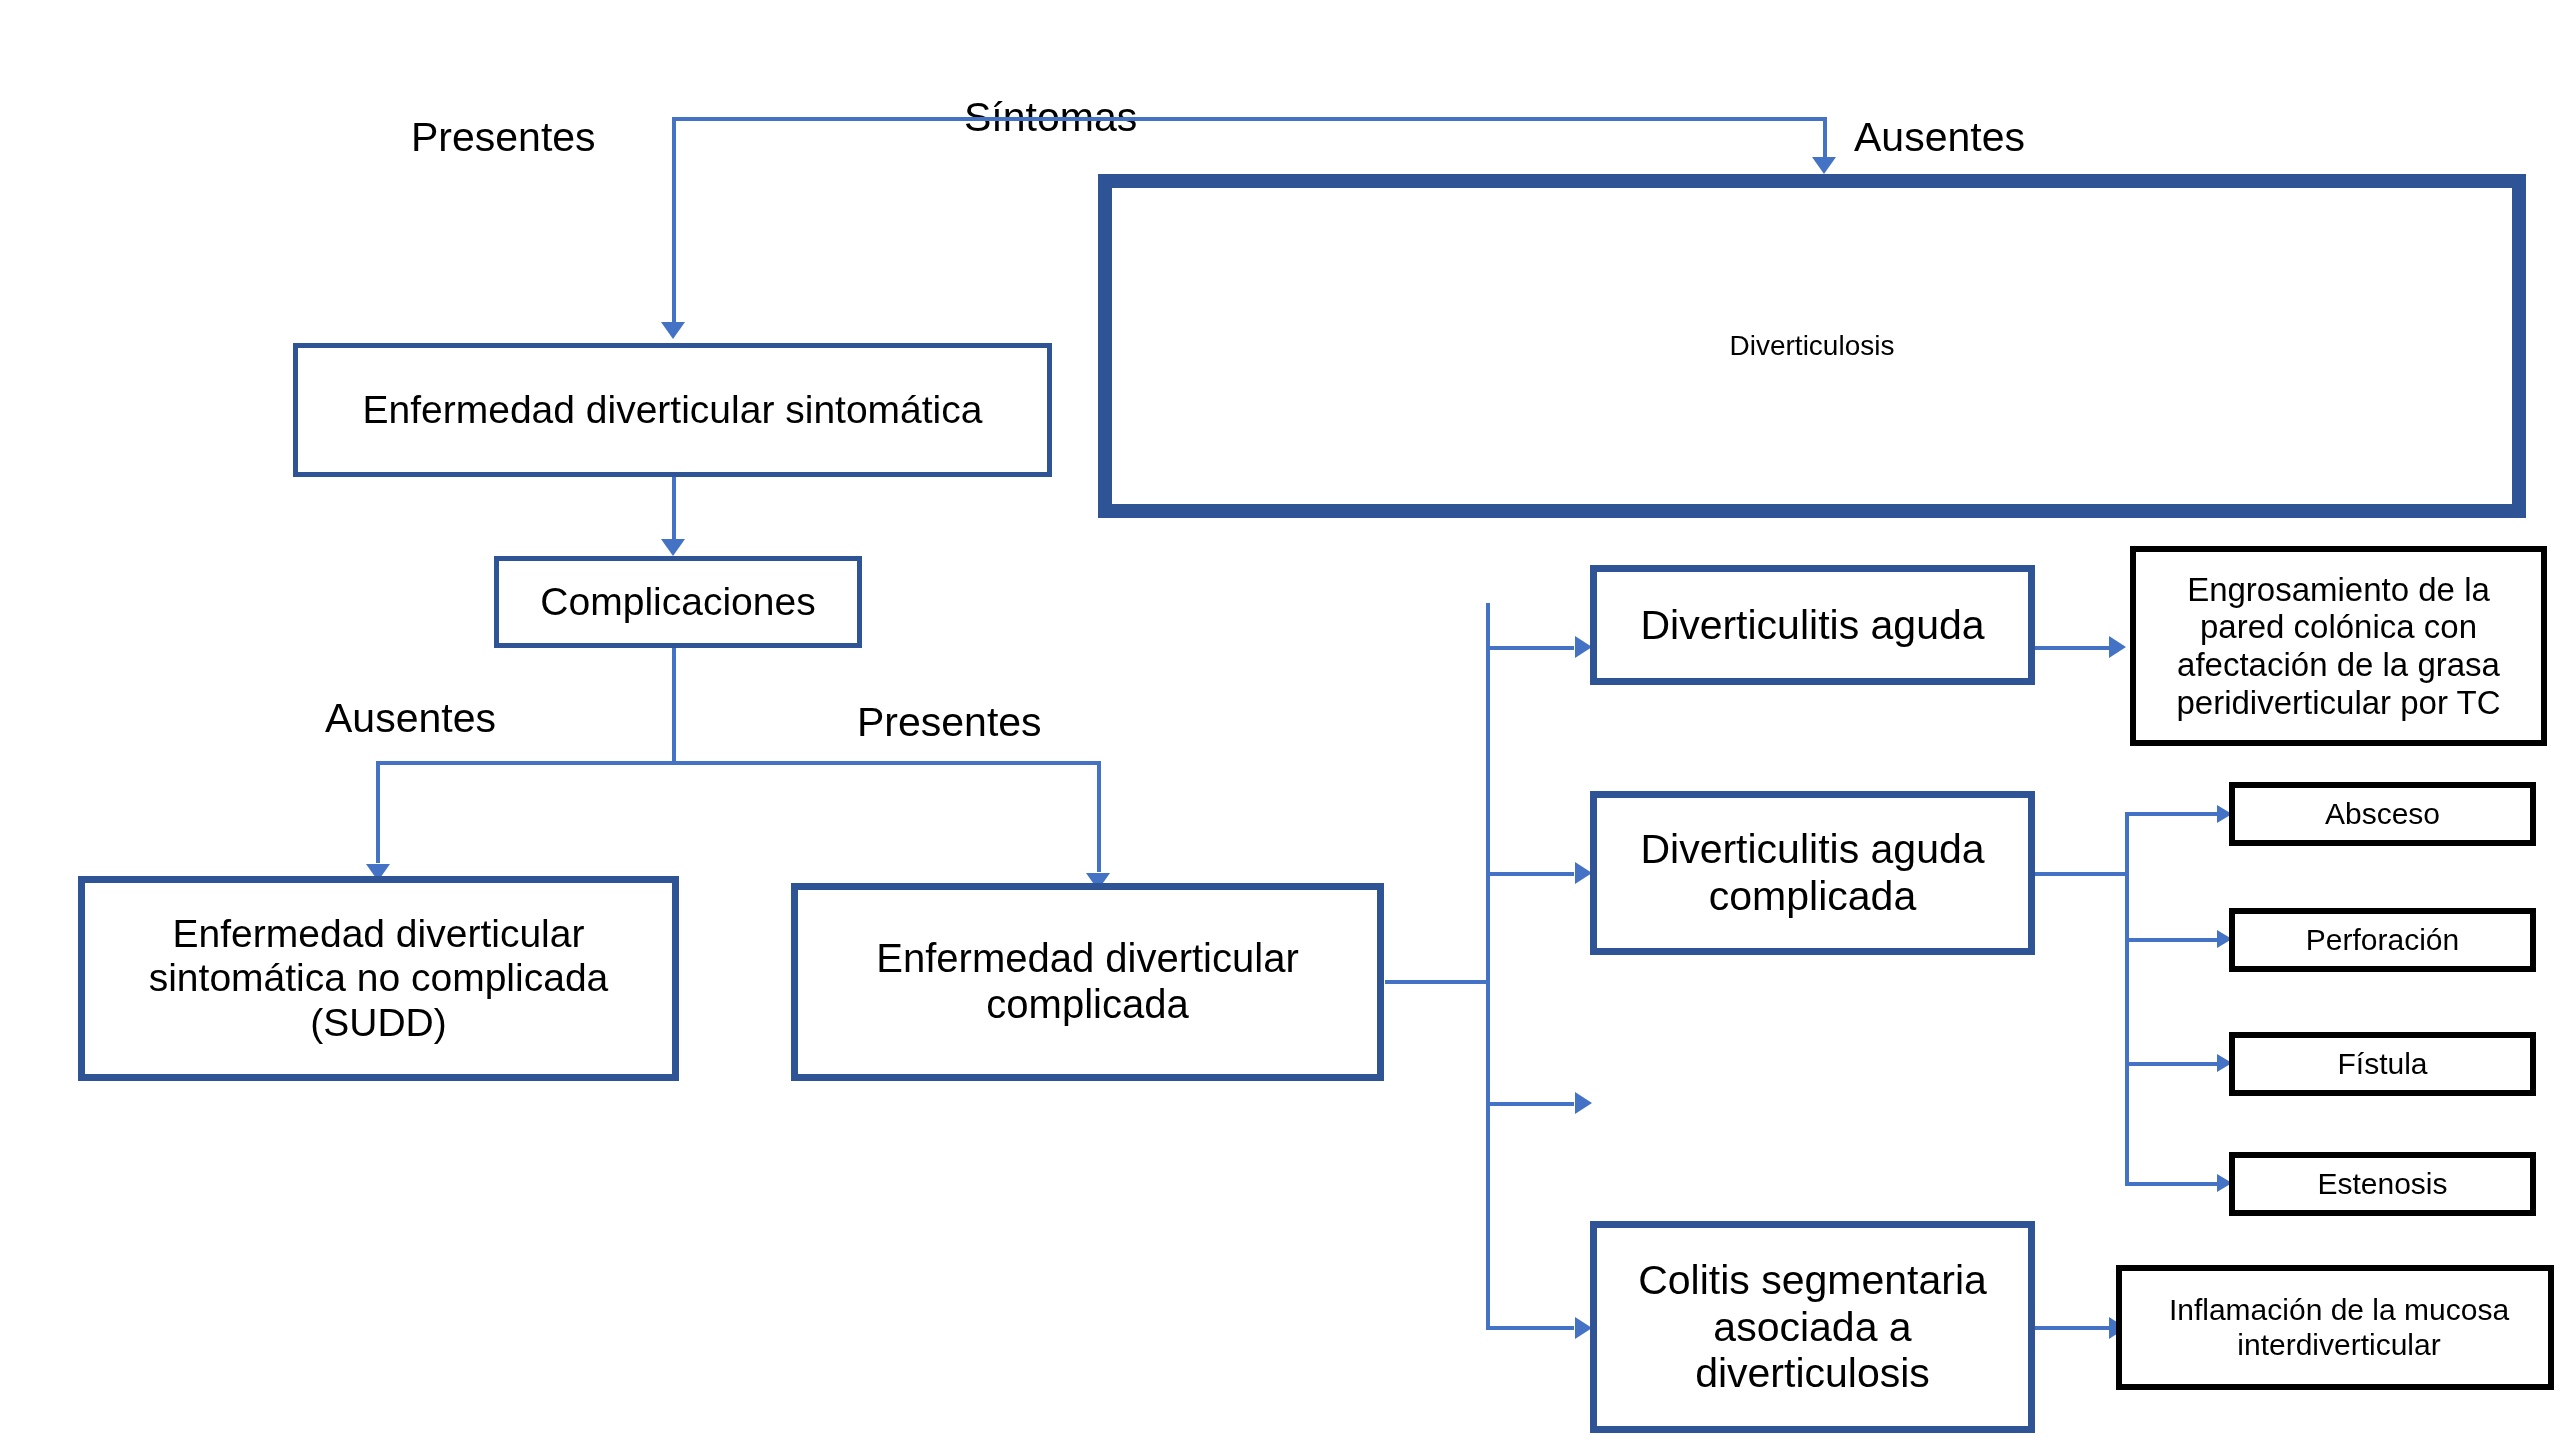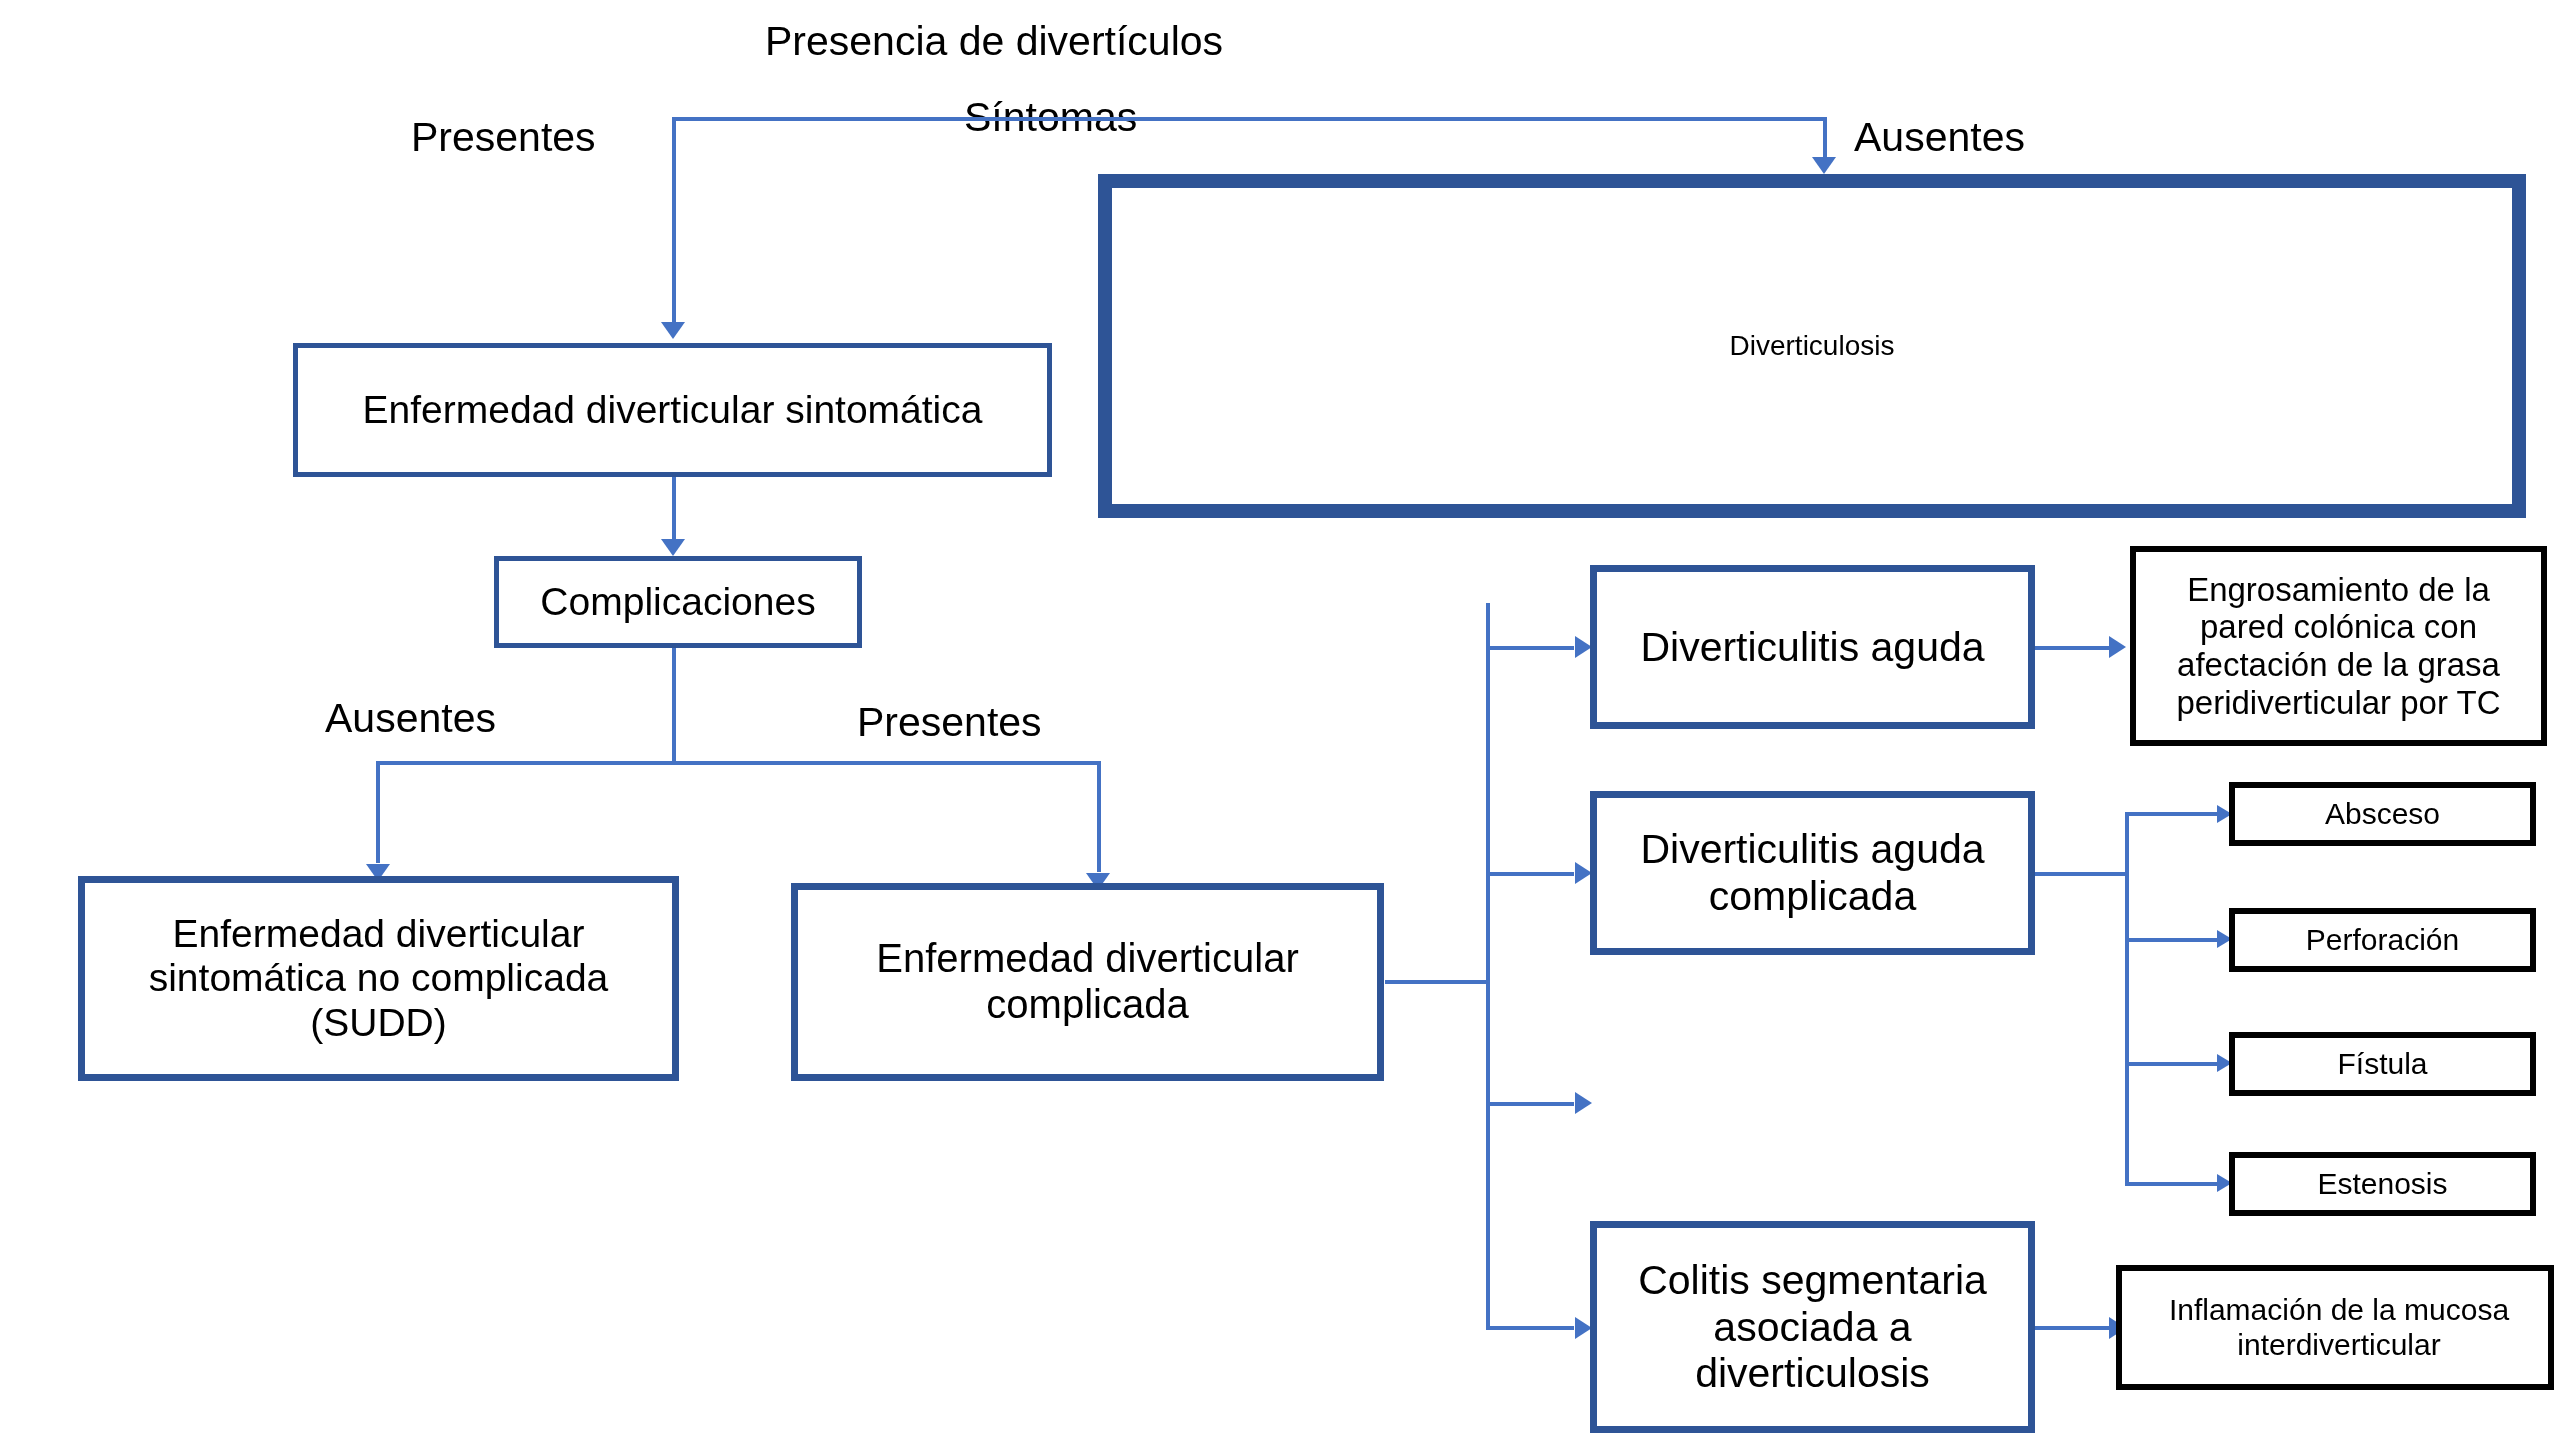--- a/index.html
+++ b/index.html
@@ -32,21 +32,20 @@
   .arw{position:absolute;width:0;height:0;}
   .arw-down {border-left:12.4px solid transparent;border-right:12.4px solid transparent;border-top:17.7px solid #4472C4;}
   .arw-right{border-top:11.5px solid transparent;border-bottom:11.5px solid transparent;border-left:17.7px solid #4472C4;}
   .arw-right-sm{border-top:9.7px solid transparent;border-bottom:9.7px solid transparent;border-left:15px solid #4472C4;}
 </style>
 </head>
 <body>
 
 <div id="stage">
 
-  <div class="label" style="left:765px;top:21px;font-size:41px;">Presencia de divertículos</div>
 
   <div class="label" style="left:964px;top:97px;font-size:41px;">Síntomas</div>
 
   <div class="label" style="left:411px;top:117px;font-size:41px;">Presentes</div>
 
   <div class="label" style="left:1854px;top:117px;font-size:41px;">Ausentes</div>
 
   <div class="ln hln" style="left:672px;top:117px;width:1154px;"></div>
 
   <div class="ln vln" style="left:672px;top:117px;height:205px;"></div>
@@ -99,21 +98,21 @@
 
   <div class="ln hln" style="left:1486px;top:872px;width:88px;"></div>
   <div class="arw arw-right" style="left:1575px;top:862px;"></div>
 
   <div class="ln hln" style="left:1486px;top:1102px;width:88px;"></div>
   <div class="arw arw-right" style="left:1575px;top:1092px;"></div>
 
   <div class="ln hln" style="left:1486px;top:1326px;width:88px;"></div>
   <div class="arw arw-right" style="left:1575px;top:1317px;"></div>
 
-  <div class="node blue-med" style="left:1590px;top:565px;width:445px;height:164px;font-size:41px;">
+  <div class="node blue-med" style="left:1590px;top:565px;width:445px;height:120px;font-size:41px;">
     <span>Diverticulitis aguda</span>
   </div>
 
   <div class="node blue-med" style="left:1590px;top:791px;width:445px;height:164px;font-size:41px;">
     <span>Diverticulitis aguda complicada</span>
   </div>
 
 
   <div class="node blue-med" style="left:1590px;top:1221px;width:445px;height:212px;font-size:41px;">
     <span>Colitis segmentaria asociada a diverticulosis</span>

